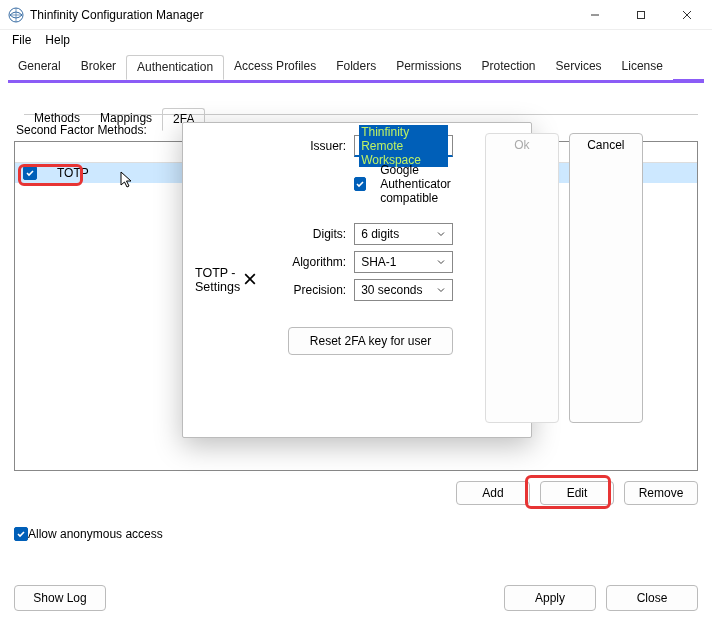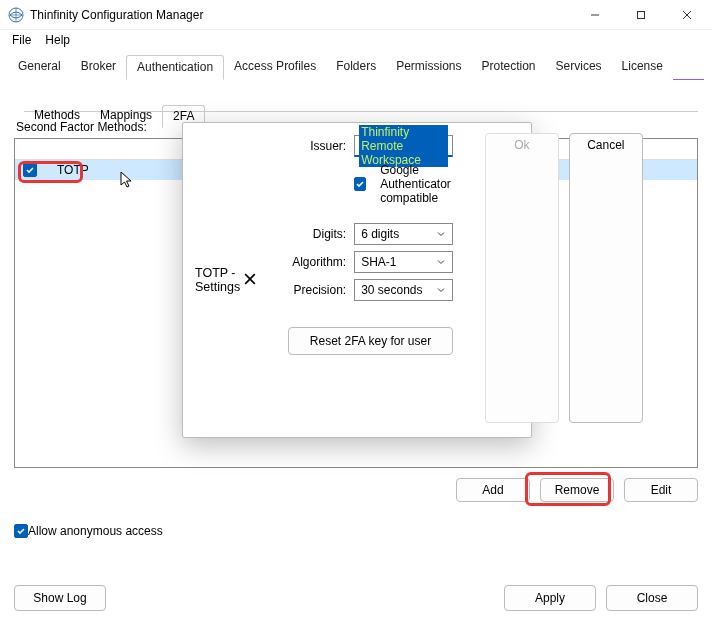--- a/index.html
+++ b/index.html
@@ -30,21 +30,21 @@
     color:#555;
   }
   .menubar {
     display:flex; gap:2px; padding: 0 6px;
     height:20px; align-items:center;
   }
   .menubar span { padding:2px 6px; }
   .tabs-outer {
     margin:4px 8px 8px 8px;
     display:flex;
-    border-bottom:1px solid #8b5cf6;
+    border-bottom:4px solid #8b5cf6;
     position:relative;
   }
   .tab {
     padding:4px 10px 5px;
     background:#fff;
     color:#222;
     position:relative;
     top:1px;
   }
   .tab.active {
@@ -243,22 +243,22 @@
             <path d="M2 5 L4 7 L8 3" stroke="#fff" stroke-width="1.6" fill="none"></path>
           </svg>
       </span>
       <span>TOTP</span>
     </div>
     <div class="hl-red" style="left:3px; top:22px; width:65px; height:22px;"></div>
   </div>
 
   <div class="rowbtns">
     <div class="btn">Add</div>
+    <div class="btn">Edit</div>
     <div class="btn">Remove</div>
-    <div class="btn">Edit</div>
     <div class="hl-red" style="right:87px; top:-6px; width:86px; height:34px;"></div>
   </div>
 
   <div style="height:18px"></div>
 
   <div class="chkrow">
     <span class="chk">
       <svg viewBox="0 0 10 10">
           <path d="M2 5 L4 7 L8 3" stroke="#fff" stroke-width="1.6" fill="none"></path>
         </svg>

